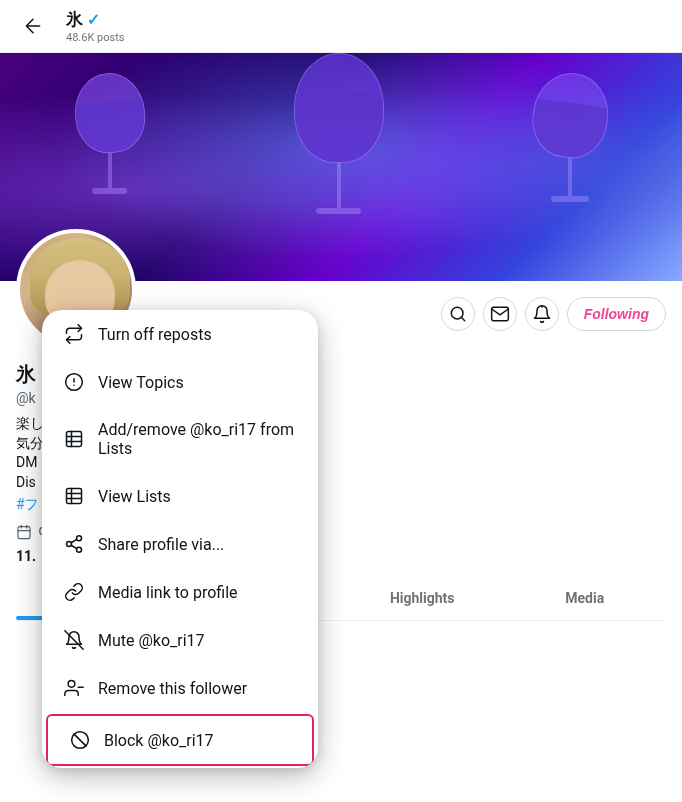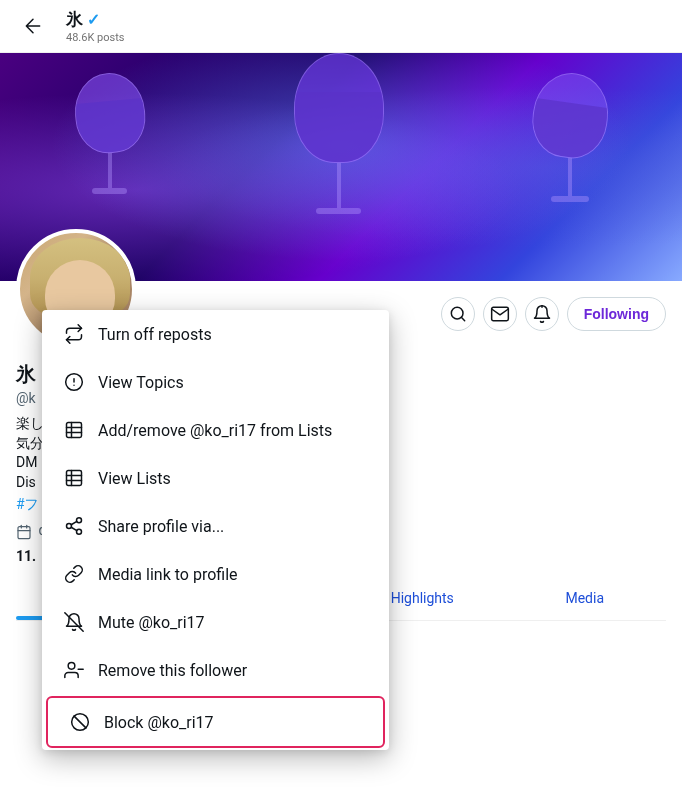--- a/index.html
+++ b/index.html
@@ -179,22 +179,23 @@
       color: #0f1419;
     }
     .following-btn {
       padding: 6px 16px;
       height: 34px;
       border-radius: 20px;
       border: 1px solid #cfd9de;
       background: #fff;
       font-size: 14px;
       font-weight: 700;
-      color: #6d28d9;
+      color: #ec4899;
       cursor: pointer;
+      font-style: italic;
     }
 
     
     .profile-info {
       padding: 12px 0 4px;
     }
     .profile-name-row {
       display: flex;
       align-items: center;
       gap: 4px;
@@ -239,22 +240,22 @@
     .profile-tabs {
       display: flex;
       border-bottom: 1px solid #efefef;
       margin-top: 8px;
     }
     .tab {
       flex: 1;
       text-align: center;
       padding: 14px 0;
       font-size: 14px;
-      font-weight: 400;
-      color: #1d4ed8;
+      font-weight: 700;
+      color: #737373;
       cursor: pointer;
       position: relative;
     }
     .tab.active { font-weight: 700; color: #0f1419; }
     .tab.active::after {
       content: '';
       position: absolute;
       bottom: 0; left: 0; right: 0;
       height: 4px;
       background: #1d9bf0;
@@ -268,23 +269,23 @@
       left: 0;
       right: 0;
       bottom: 0;
       z-index: 100;
       pointer-events: none;
     }
     .dropdown-menu {
       position: absolute;
       top: 310px;
       left: 42px;
-      width: 347px;
+      width: 276px;
       background: #fff;
-      border-radius: 4px;
+      border-radius: 20px;
       box-shadow: 0 8px 28px rgba(0,0,0,0.28), 0 2px 8px rgba(0,0,0,0.1);
       overflow: hidden;
       pointer-events: all;
       z-index: 200;
     }
     .menu-item {
       display: flex;
       align-items: center;
       gap: 12px;
       padding: 14px 20px;

